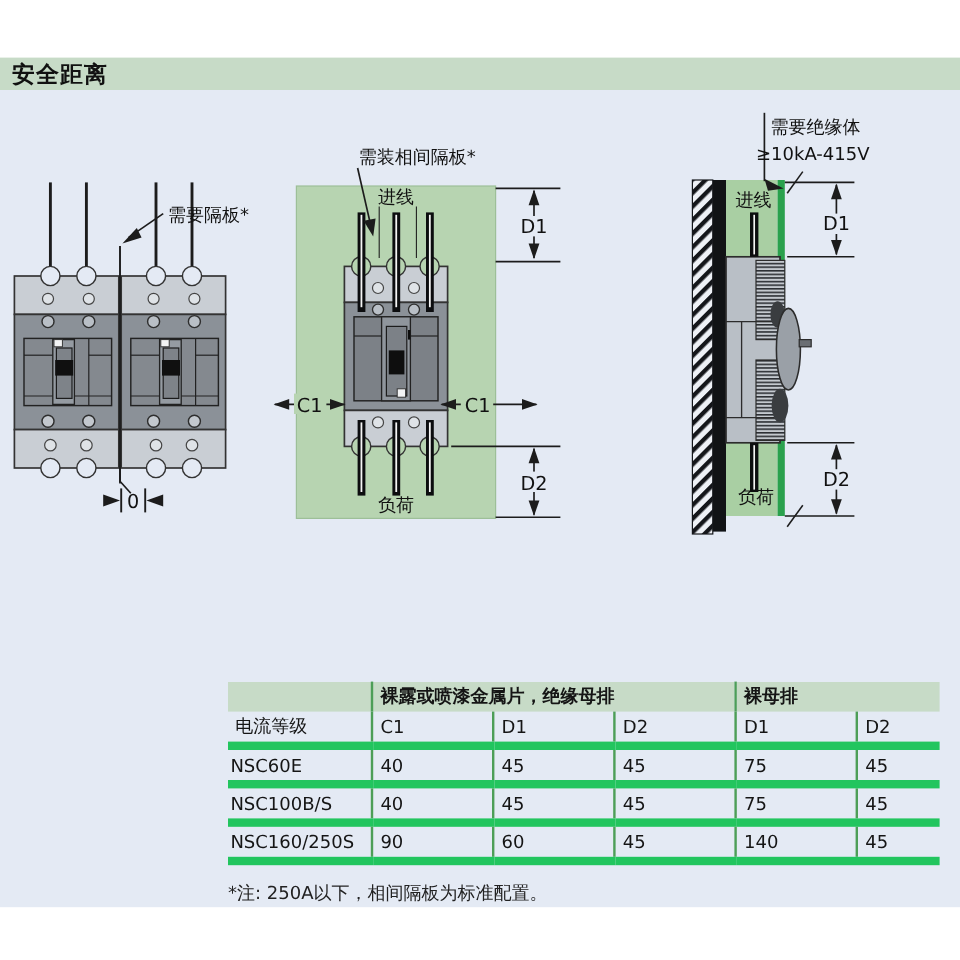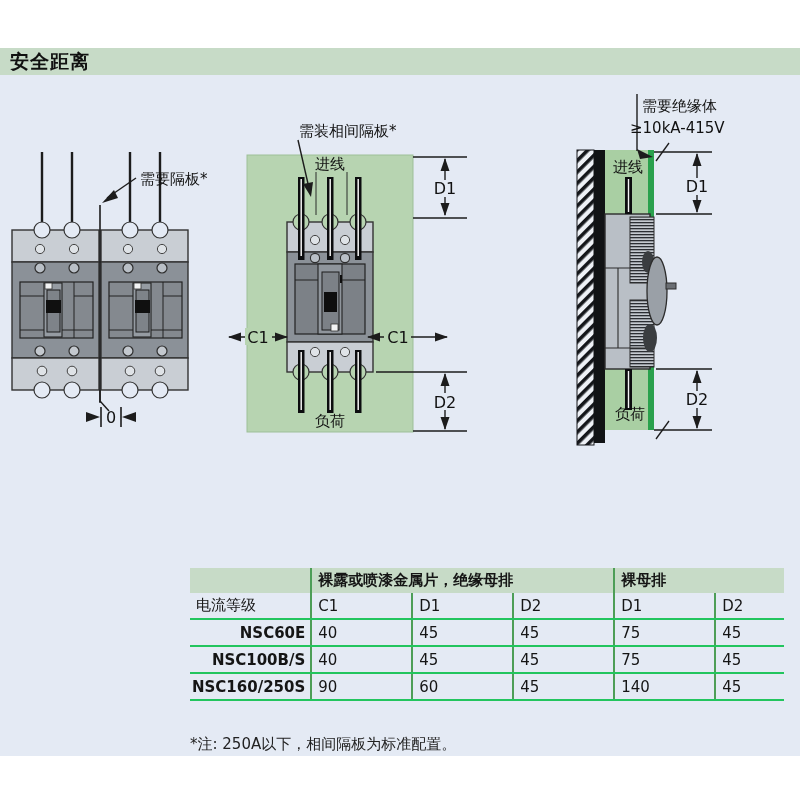--- a/index.html
+++ b/index.html
@@ -9,23 +9,23 @@
   #title-bar{position:absolute;left:0;top:48px;width:800px;height:27px;background:#c7dbc7;
     display:flex;align-items:center;}
   #title-bar .t{font-size:19px;font-weight:bold;color:#111;padding-left:10px;letter-spacing:1px;}
   #diagrams{position:absolute;left:0;top:90px;width:800px;height:470px;}
   
   #spec-table{position:absolute;left:190px;top:568px;border-collapse:collapse;table-layout:fixed;
     font-size:15px;color:#151515;}
   #spec-table td,#spec-table th{padding:0 5px 0 6px;text-align:left;font-weight:normal;
     height:25px;vertical-align:middle;white-space:nowrap;overflow:hidden;}
   #spec-table .band{background:#c7dbc7;font-weight:bold;}
-  #spec-table .rowlabel{font-weight:bold;padding-left:2px;text-align:right;}
+  #spec-table .rowlabel{font-weight:normal;padding-left:2px;}
   #spec-table .vline{border-left:2px solid #4d9e57;}
-  #spec-table tr.hline td{border-bottom:2px solid #22c55e;}
+  #spec-table tr.hline td{border-bottom:7px solid #22c55e;}
   #footnote{position:absolute;left:190px;top:735px;font-size:15px;color:#222;}
   svg text{fill:#111;}
   .cnlabel{font-size:15px;}
   .dimlabel{font-size:16px;}
 </style>
 </head>
 <body>
 
 <div id="page">
   <div id="blue-area"></div>

